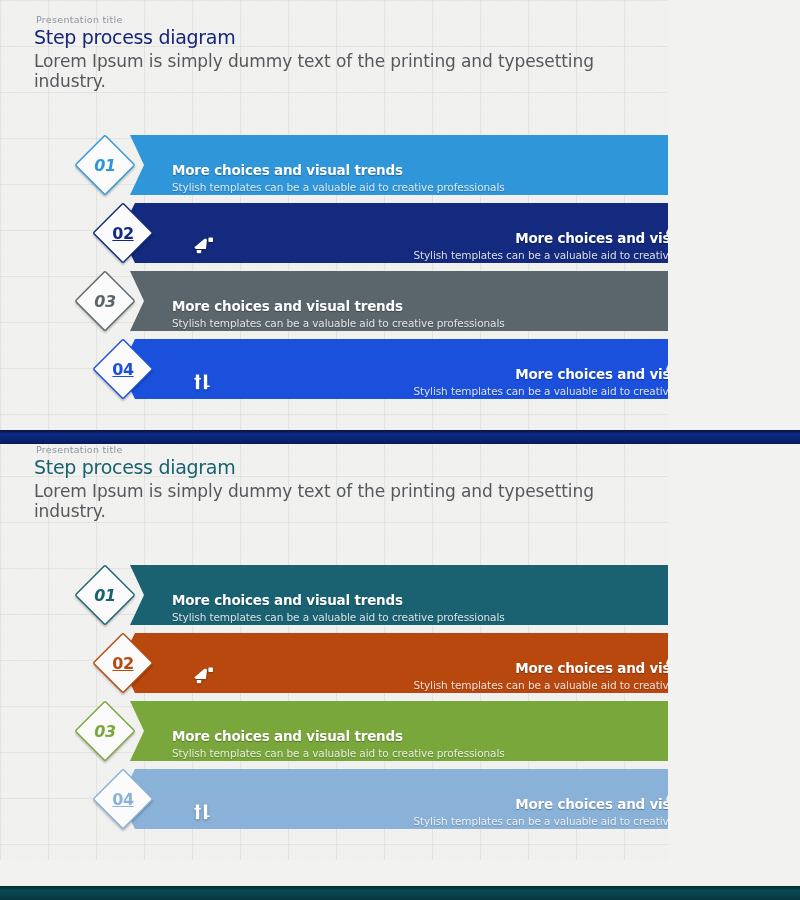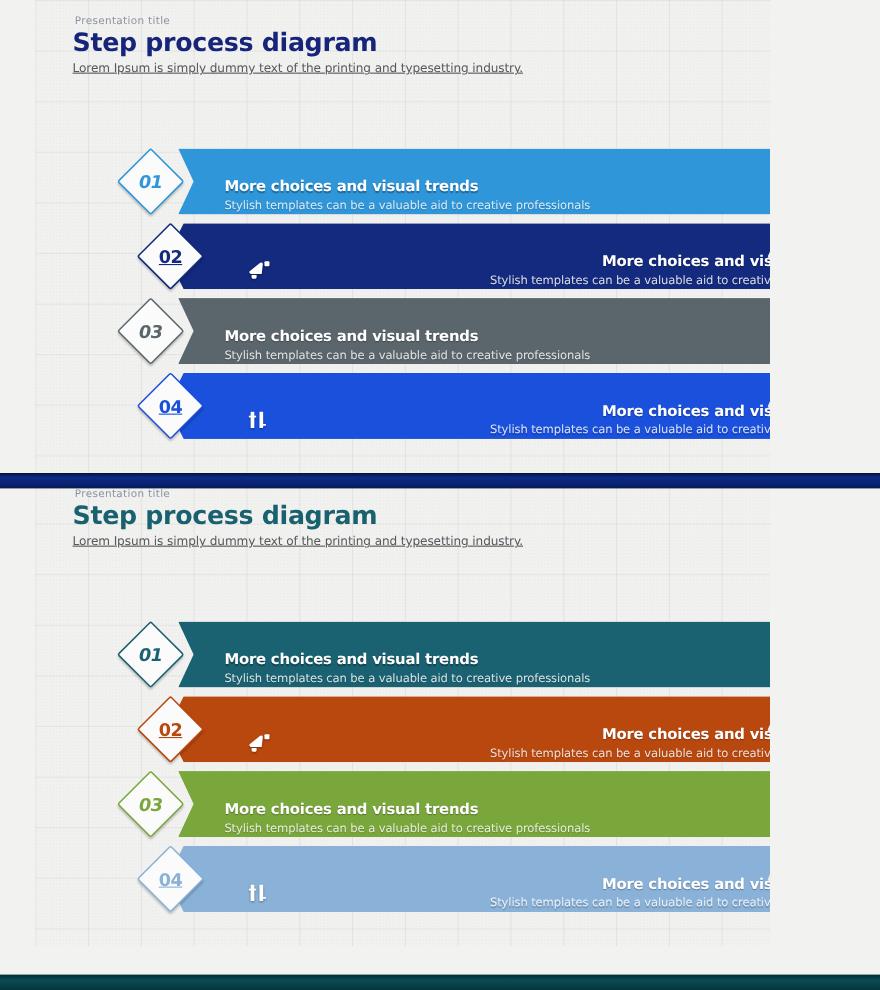--- a/index.html
+++ b/index.html
@@ -4,21 +4,21 @@
 <style>
   html,body{margin:0;padding:0;}
   body{
     width:800px;height:900px;overflow:hidden;
     font-family:"DejaVu Sans", sans-serif;
     background:#f2f2f0;
   }
   .page{position:relative;width:800px;height:900px;}
 
   
-  .panel{position:relative;width:668px;overflow:hidden;background:#f1f1ef;margin-left:32px;}
+  .panel{position:relative;width:668px;overflow:hidden;background:#f1f1ef;}
   .panel .grid{
     position:absolute;inset:0;
     background-image:
       linear-gradient(to right, rgba(150,160,150,.17) 1px, transparent 1px),
       linear-gradient(to bottom, rgba(150,160,150,.15) 1px, transparent 1px);
     background-size:48px 46px;
     pointer-events:none;
   }
   .panel .noise{
     position:absolute;inset:0;pointer-events:none;opacity:.55;
@@ -27,22 +27,22 @@
       radial-gradient(rgba(255,255,255,.5) .6px, transparent .7px);
     background-size:3px 3px, 4px 4px;
     background-position:0 0, 2px 1px;
   }
   .panel-1{height:430px;}
   .panel-2{height:430px;}
 
   
   .head{position:absolute;left:34px;top:14px;z-index:4;}
   .kicker{font-size:9.5px;letter-spacing:.3px;color:#8d93a0;margin:0 0 2px 2px;}
-  .title{font-size:23px;font-weight:bold;letter-spacing:-.3px;margin:0 0 3px 0;line-height:1.1;}
-  .subtitle{font-size:11px;color:#55585c;margin:0;letter-spacing:-.1px;text-decoration:underline;}
+  .title{font-size:19px;font-weight:normal;letter-spacing:-.3px;margin:0 0 3px 0;line-height:1.1;}
+  .subtitle{font-size:17px;color:#55585c;margin:0;letter-spacing:-.1px;}
   .t-navy .title{color:#16257a;}
   .t-teal  .title{color:#19616f;}
 
   
   .sep{position:absolute;left:0;width:800px;height:14px;z-index:6;}
   .sep-mid{top:430px;background:linear-gradient(to bottom,#0a0f33 0%,#0c2a86 28%,#0a2371 70%,#061a55 100%);}
   .sep-bot{top:886px;height:14px;background:linear-gradient(to bottom,#022a30 0%,#0a4b55 35%,#06363d 100%);}
 
   
   .rows{position:absolute;left:0;top:0;width:800px;height:100%;z-index:3;}

